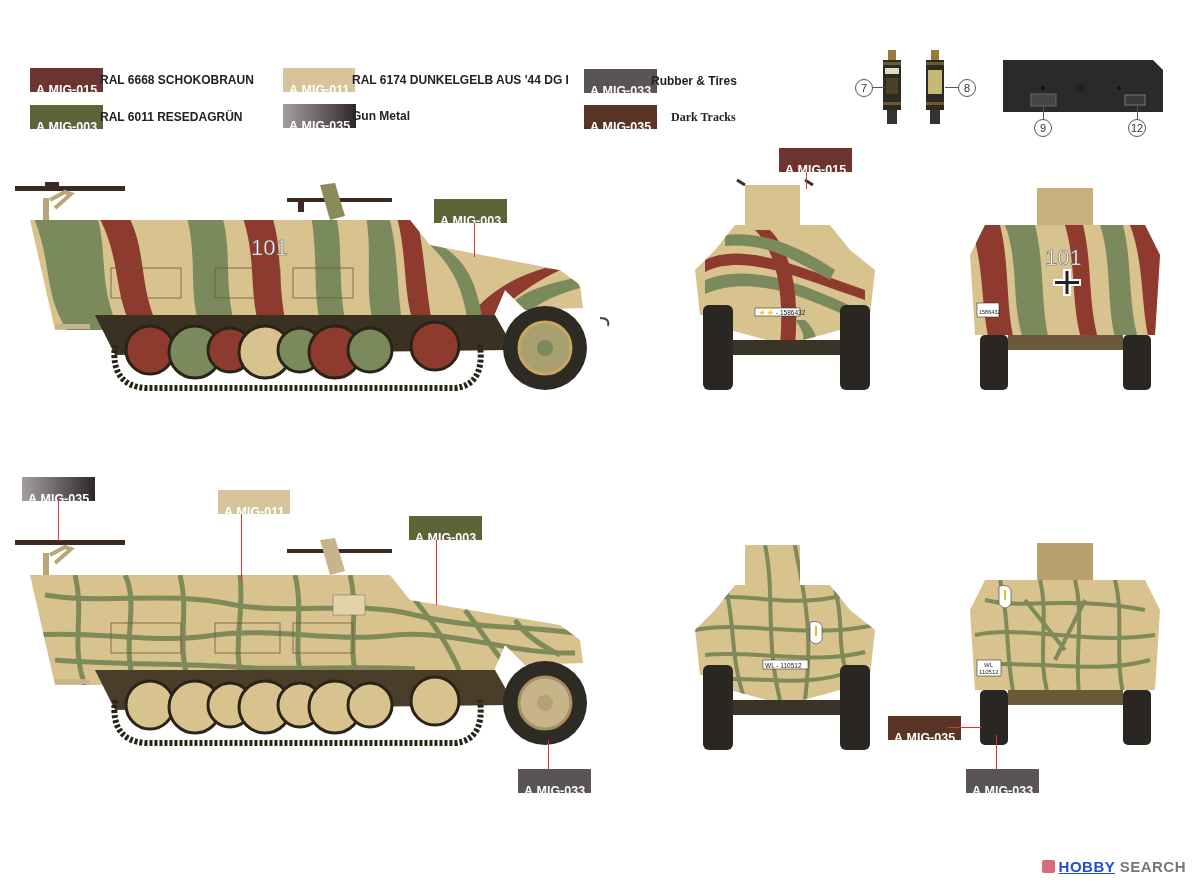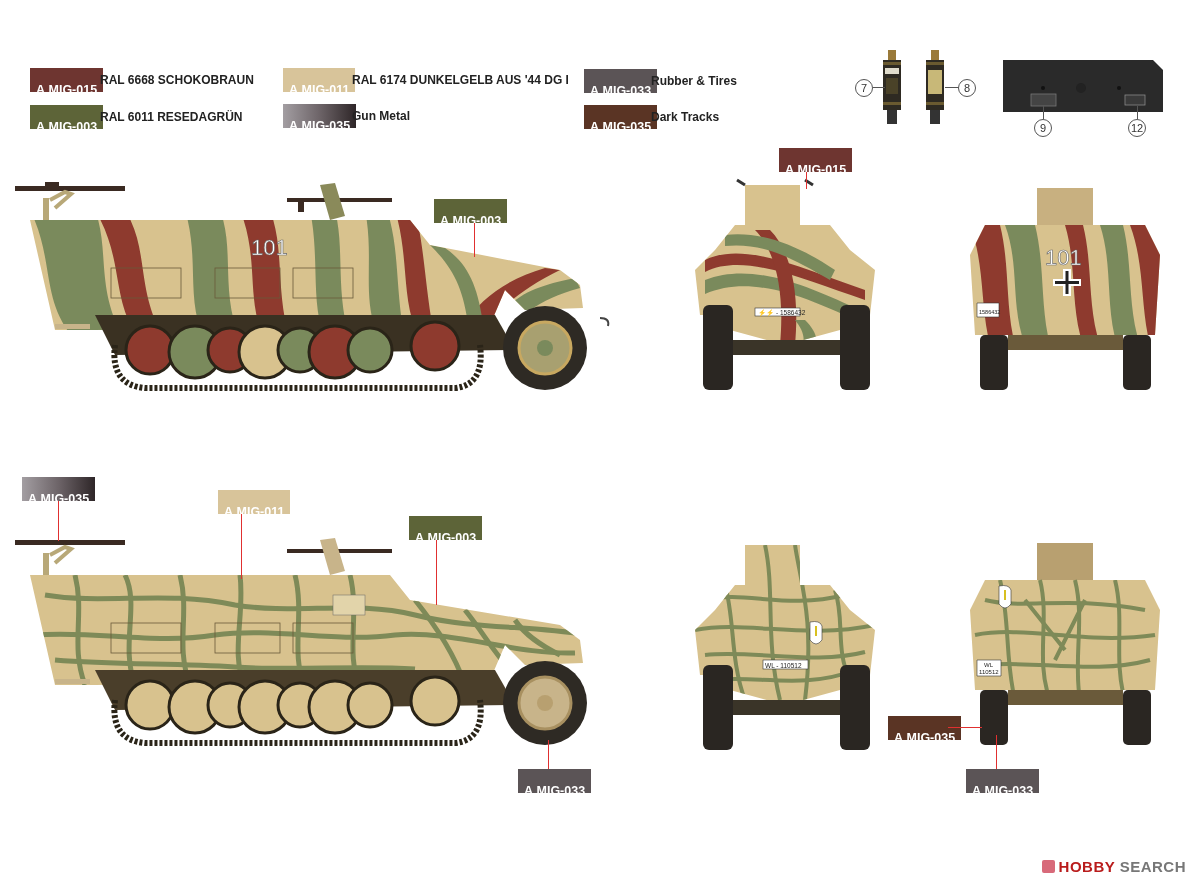--- a/index.html
+++ b/index.html
@@ -24,21 +24,21 @@
   <div class="chip" style="left:283px;top:68px;background:#d8c49a;">A.MIG-011</div>
   <div class="legend-name" style="left:352px;top:68px;">RAL 6174 DUNKELGELB AUS '44 DG I</div>
 
   <div class="chip" style="left:283px;top:104px;background:linear-gradient(90deg,#a39ea2,#6d6468 50%,#2e2628);">A.MIG-035</div>
   <div class="legend-name" style="left:352px;top:104px;">Gun Metal</div>
 
   <div class="chip" style="left:584px;top:69px;background:#5b5456;">A.MIG-033</div>
   <div class="legend-name" style="left:651px;top:69px;">Rubber &amp; Tires</div>
 
   <div class="chip" style="left:584px;top:105px;background:#5a3424;">A.MIG-035</div>
-  <div class="legend-name" style="left:651px;top:105px;">Dark Tracks</div>
+  <div class="legend-name" style="left:671px;top:105px;font-family:Liberation Serif, serif;">Dark Tracks</div>
 </div>
 
 <div>
 
   <svg style="left:882px;top:50px;" width="22" height="75">
     <rect x="6" y="0" width="8" height="12" fill="#9a7a3a"></rect>
     <rect x="1" y="10" width="18" height="50" fill="#2e2a22"></rect>
     <rect x="3" y="18" width="14" height="6" fill="#e0dccc"></rect>
     <rect x="4" y="28" width="12" height="16" fill="#4a4228"></rect>
     <rect x="1" y="12" width="18" height="3" fill="#6a5a30"></rect>
@@ -313,14 +313,14 @@
     <rect x="158" y="150" width="28" height="55" rx="5" fill="#2a2622"></rect>
     <rect x="43" y="150" width="115" height="15" fill="#6a5a3a"></rect>
   </svg>
   <div class="chip" style="left:888px;top:716px;background:#5a3424;">A.MIG-035</div>
   <div class="leader" style="left:948px;top:727px;width:34px;height:1px;"></div>
   <div class="chip" style="left:966px;top:769px;background:#5b5456;">A.MIG-033</div>
   <div class="leader" style="left:996px;top:735px;width:1px;height:34px;"></div>
 </div>
 
 <div class="watermark">
-  <span style="display:inline-block;width:13px;height:13px;background:#d86a7a;border-radius:2px;vertical-align:-1px;margin-right:4px;"></span><span style="color:#b91c1c;">HOBBY</span> <span style="color:#777;">SEARCH</span>
+  <span style="display:inline-block;width:13px;height:13px;background:#d86a7a;border-radius:2px;vertical-align:-1px;margin-right:4px;"></span><span style="color:#1d4ed8;text-decoration:underline;">HOBBY</span> <span style="color:#777;">SEARCH</span>
 </div>
 
 </body></html>

